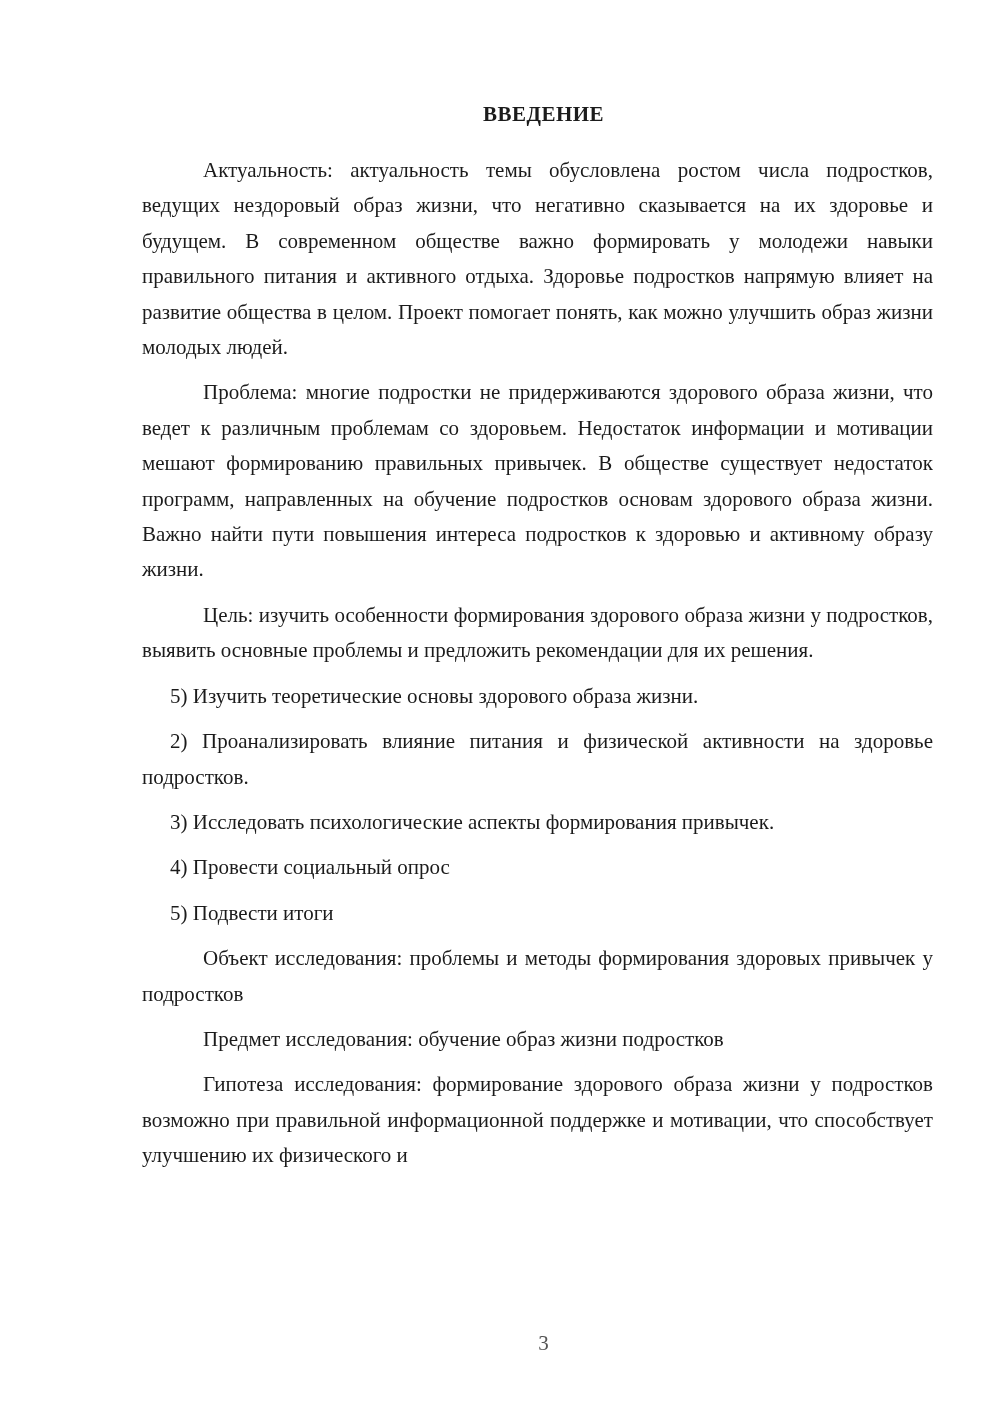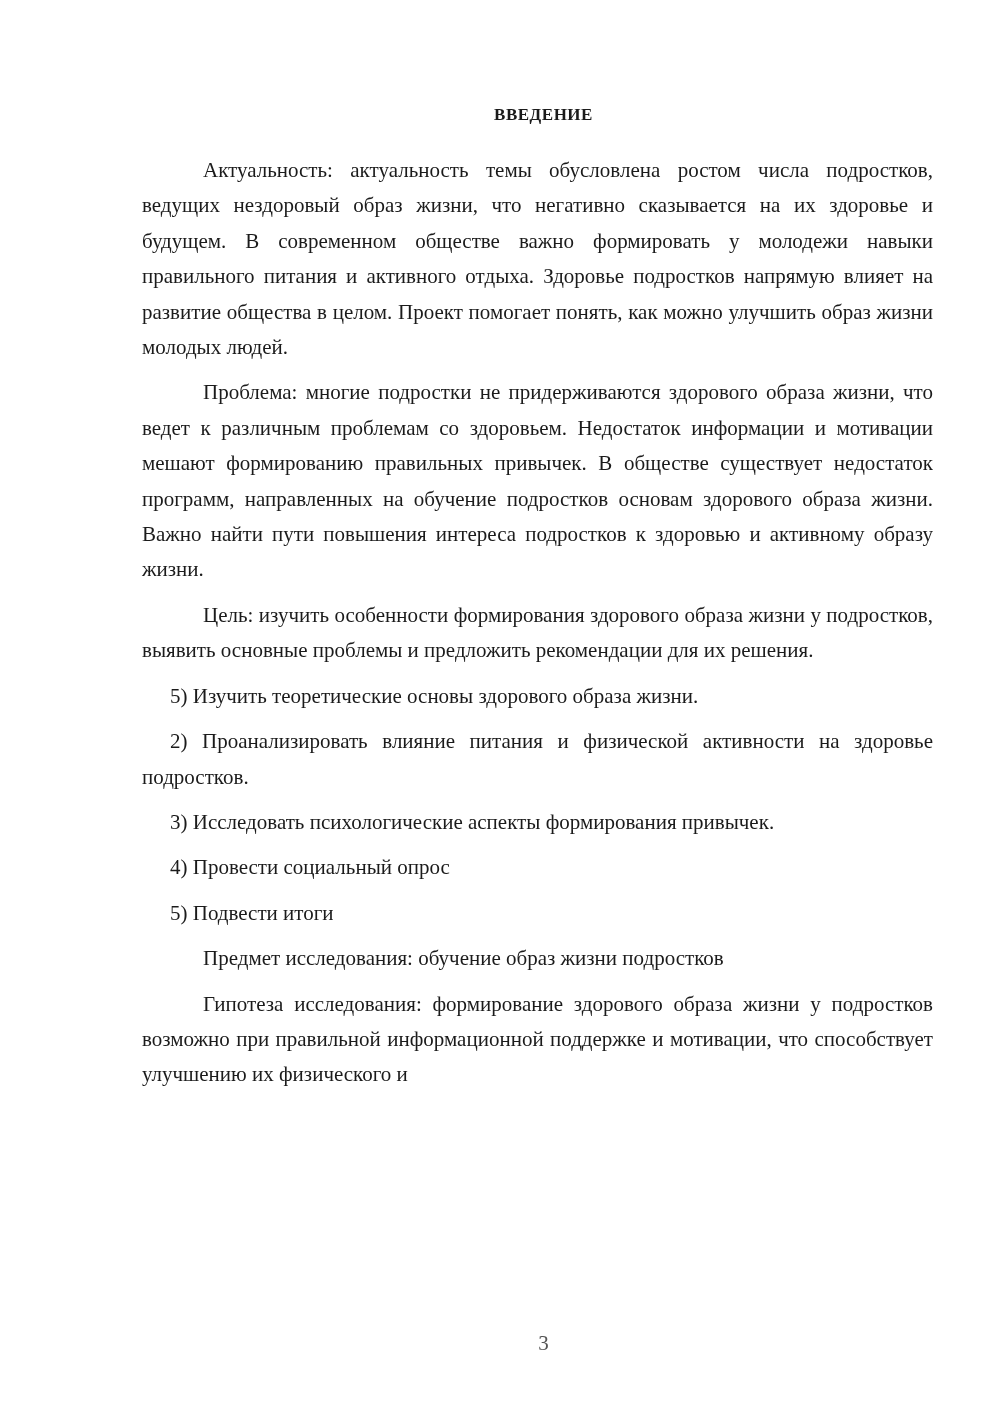--- a/index.html
+++ b/index.html
@@ -14,21 +14,21 @@
     background: #ffffff;
     box-sizing: border-box;
     padding: 97px 55px 0 142px;
     font-family: "Liberation Serif", "DejaVu Serif", serif;
     font-size: 21px;
     line-height: 35.4px;
     color: #1b1b1b;
     overflow: hidden;
   }
   .doc-title {
-    font-size: 17px;
+    font-size: 21px;
     font-weight: bold;
     text-align: center;
     line-height: 35px;
     margin: 0 0 21px 0;
     letter-spacing: 0.5px;
   }
   .para {
     margin: 0 12px 10px 0;
     text-align: justify;
     text-indent: 61px;
@@ -65,20 +65,21 @@
   <p class="para task-item">5) Изучить теоретические основы здорового образа жизни.</p>
 
   <p class="para task-item">2) Проанализировать влияние питания и физической активности на здоровье подростков.</p>
 
   <p class="para task-item">3) Исследовать психологические аспекты формирования привычек.</p>
 
   <p class="para task-item">4) Провести социальный опрос</p>
 
   <p class="para task-item">5) Подвести итоги</p>
 
+  <p class="para">Объект исследования: проблемы и методы формирования здоровых привычек у подростков</p>
 
   <p class="para">Предмет исследования: обучение образ жизни подростков</p>
 
   <p class="para">Гипотеза исследования: формирование здорового образа жизни у подростков возможно при правильной информационной поддержке и мотивации, что способствует улучшению их физического и</p>
 
   <div class="page-number">3</div>
 
 </div>
 
 </body></html>

